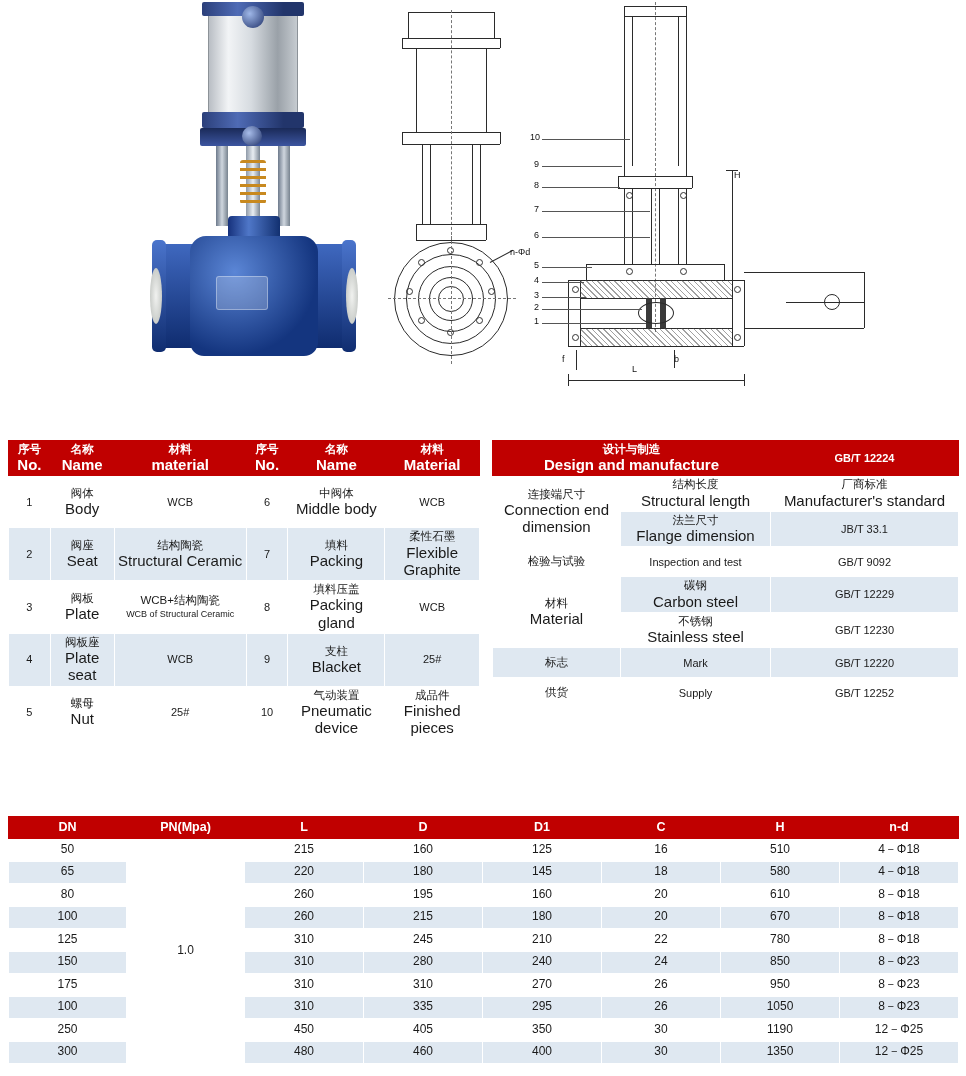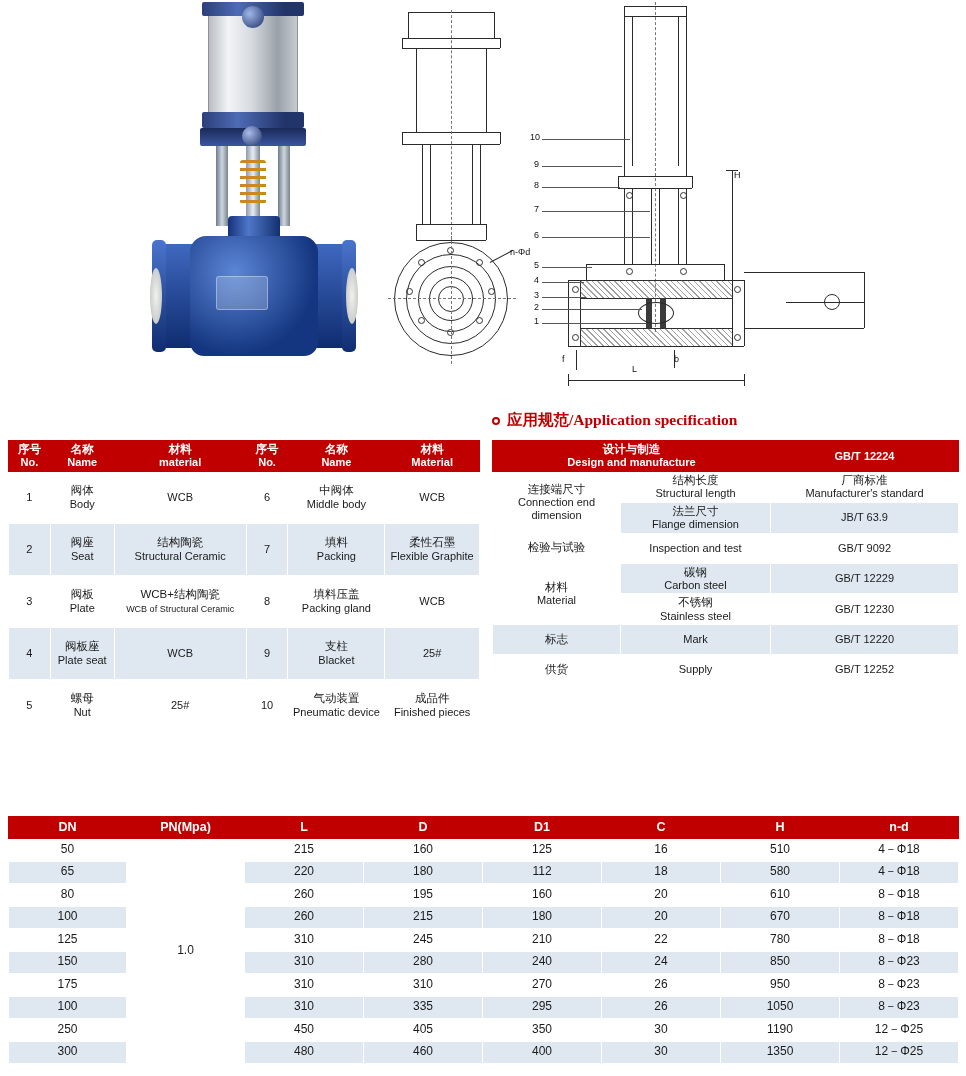--- a/index.html
+++ b/index.html
@@ -186,21 +186,21 @@
     padding: 2px 2px;
     line-height: 1.15;
   }
   .hdr {
     background: #c00000;
     color: #ffffff;
     font-weight: bold;
     border: 1px solid #c00000;
   }
   .cn { font-size: 11.5px; display: block; }
-  .en { font-size: 11px; display: block; }
+  .en { font-size: 15px; display: block; }
   .rowA { background: #ffffff; }
   .rowB { background: #dfe8f1; }
   .cellBlue { background: #dfe8f1; }
   .cellWhite { background: #ffffff; }
 
   
   #parts-head { position: absolute; left: 8px; top: 410px; }
   #parts-table { position: absolute; left: 8px; top: 440px; }
   #app-head { position: absolute; left: 492px; top: 410px; }
   #app-table { position: absolute; left: 492px; top: 440px; }
@@ -539,24 +539,20 @@
         </td>
         <td>
           <span class="cn">成品件</span>
           <span class="en">Finished pieces</span>
         </td>
       </tr>
     </tbody>
       </table>
   </div>
 
-  <div id="app-head" class="sec-head">
-    <span class="dot"></span>
-    <span>应用规范/Application specification</span>
-  </div>
 
   <div id="app-table">
     <table>
       <colgroup>
         <col style="width:128px">
           <col style="width:150px">
           <col style="width:188px">
       </colgroup>
       <tbody>
           <tr class="hdr">
@@ -580,21 +576,21 @@
           <span class="cn">厂商标准</span>
           <span class="en">Manufacturer's standard</span>
         </td>
       </tr>
 
       <tr class="app-row">
         <td class="cellBlue">
           <span class="cn">法兰尺寸</span>
           <span class="en">Flange dimension</span>
         </td>
-        <td class="cellBlue">JB/T 63.9</td>
+        <td class="cellBlue">JB/T 33.1</td>
       </tr>
 
       <tr class="app-row">
         <td class="cellWhite">
           <span class="cn">检验与试验</span>
         </td>
         <td class="cellWhite">
           <span class="en" style="font-size:11px">Inspection and test</span>
         </td>
         <td class="cellWhite">GB/T 9092</td>
@@ -675,21 +671,21 @@
         <td>160</td>
         <td>125</td>
         <td>16</td>
         <td>510</td>
         <td>4－Φ18</td>
       </tr>
       <tr class="dim-row rowB">
         <td>65</td>
         <td>220</td>
         <td>180</td>
-        <td>112</td>
+        <td>145</td>
         <td>18</td>
         <td>580</td>
         <td>4－Φ18</td>
       </tr>
       <tr class="dim-row rowA">
         <td>80</td>
         <td>260</td>
         <td>195</td>
         <td>160</td>
         <td>20</td>

